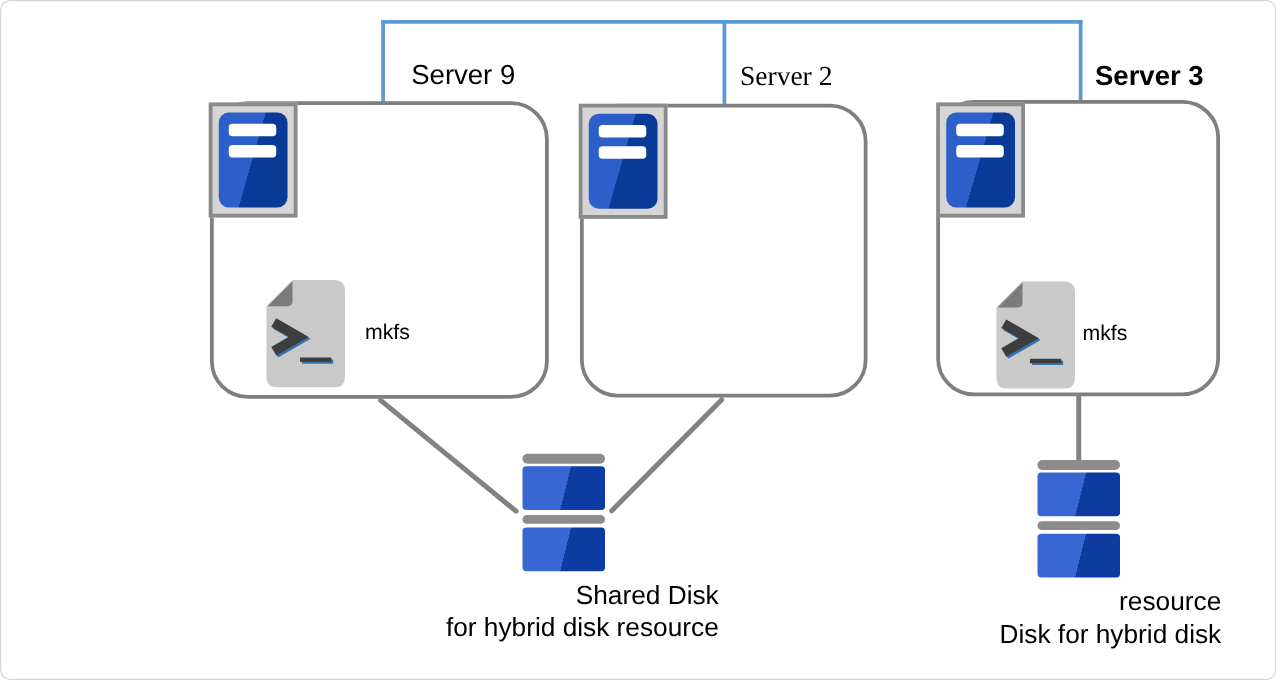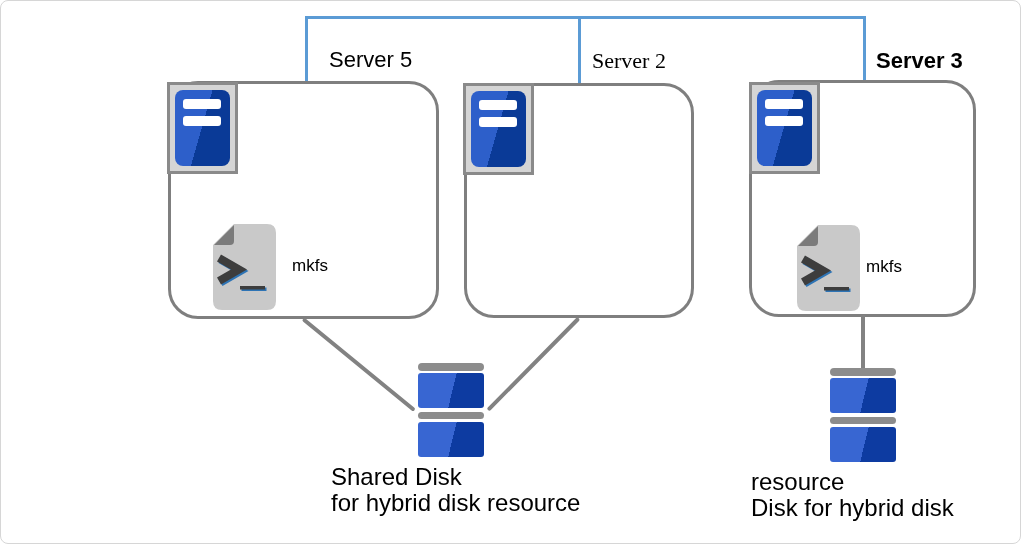--- a/index.html
+++ b/index.html
@@ -69,35 +69,35 @@
   .dk1{left:417px;top:362px;}
   .dk2{left:829px;top:367px;}
   .d-bar{position:absolute;left:0;width:66px;height:8px;background:var(--disk-bar-gray);border-radius:4px;}
   .d-bar.top{top:0;}
   .d-bar.mid{top:49px;height:7px;}
   .d-plate{position:absolute;left:0;width:66px;height:35px;border-radius:3px;
     background:linear-gradient(104deg,var(--disk-blue-light) 52%,var(--disk-blue-dark) 52%);}
   .d-plate.p1{top:10px;}
   .d-plate.p2{top:59px;}
   
-  .caption{position:absolute;font-size:24px;line-height:26px;text-align:left;white-space:nowrap;}
+  .caption{position:absolute;font-size:21px;line-height:26px;text-align:right;white-space:nowrap;}
   .cap1{left:330px;top:463px;width:244px;}
   .cap2{left:750px;top:468px;width:226px;}
 </style>
 </head>
 <body>
 
 <div class="canvas">
 
   <div class="net-h"></div>
   <div class="net-v v1"></div>
   <div class="net-v v2"></div>
   <div class="net-v v3"></div>
 
-  <div class="srv-label lbl1">Server 5</div>
+  <div class="srv-label lbl1">Server 9</div>
   <div class="srv-label lbl2">Server 2</div>
   <div class="srv-label lbl3">Server 3</div>
 
   <div class="server-box box1"></div>
   <div class="server-box box2"></div>
   <div class="server-box box3"></div>
 
   <div class="server-icon ic1">
     <div class="si-blue">
       <div class="si-bar b1"></div>

